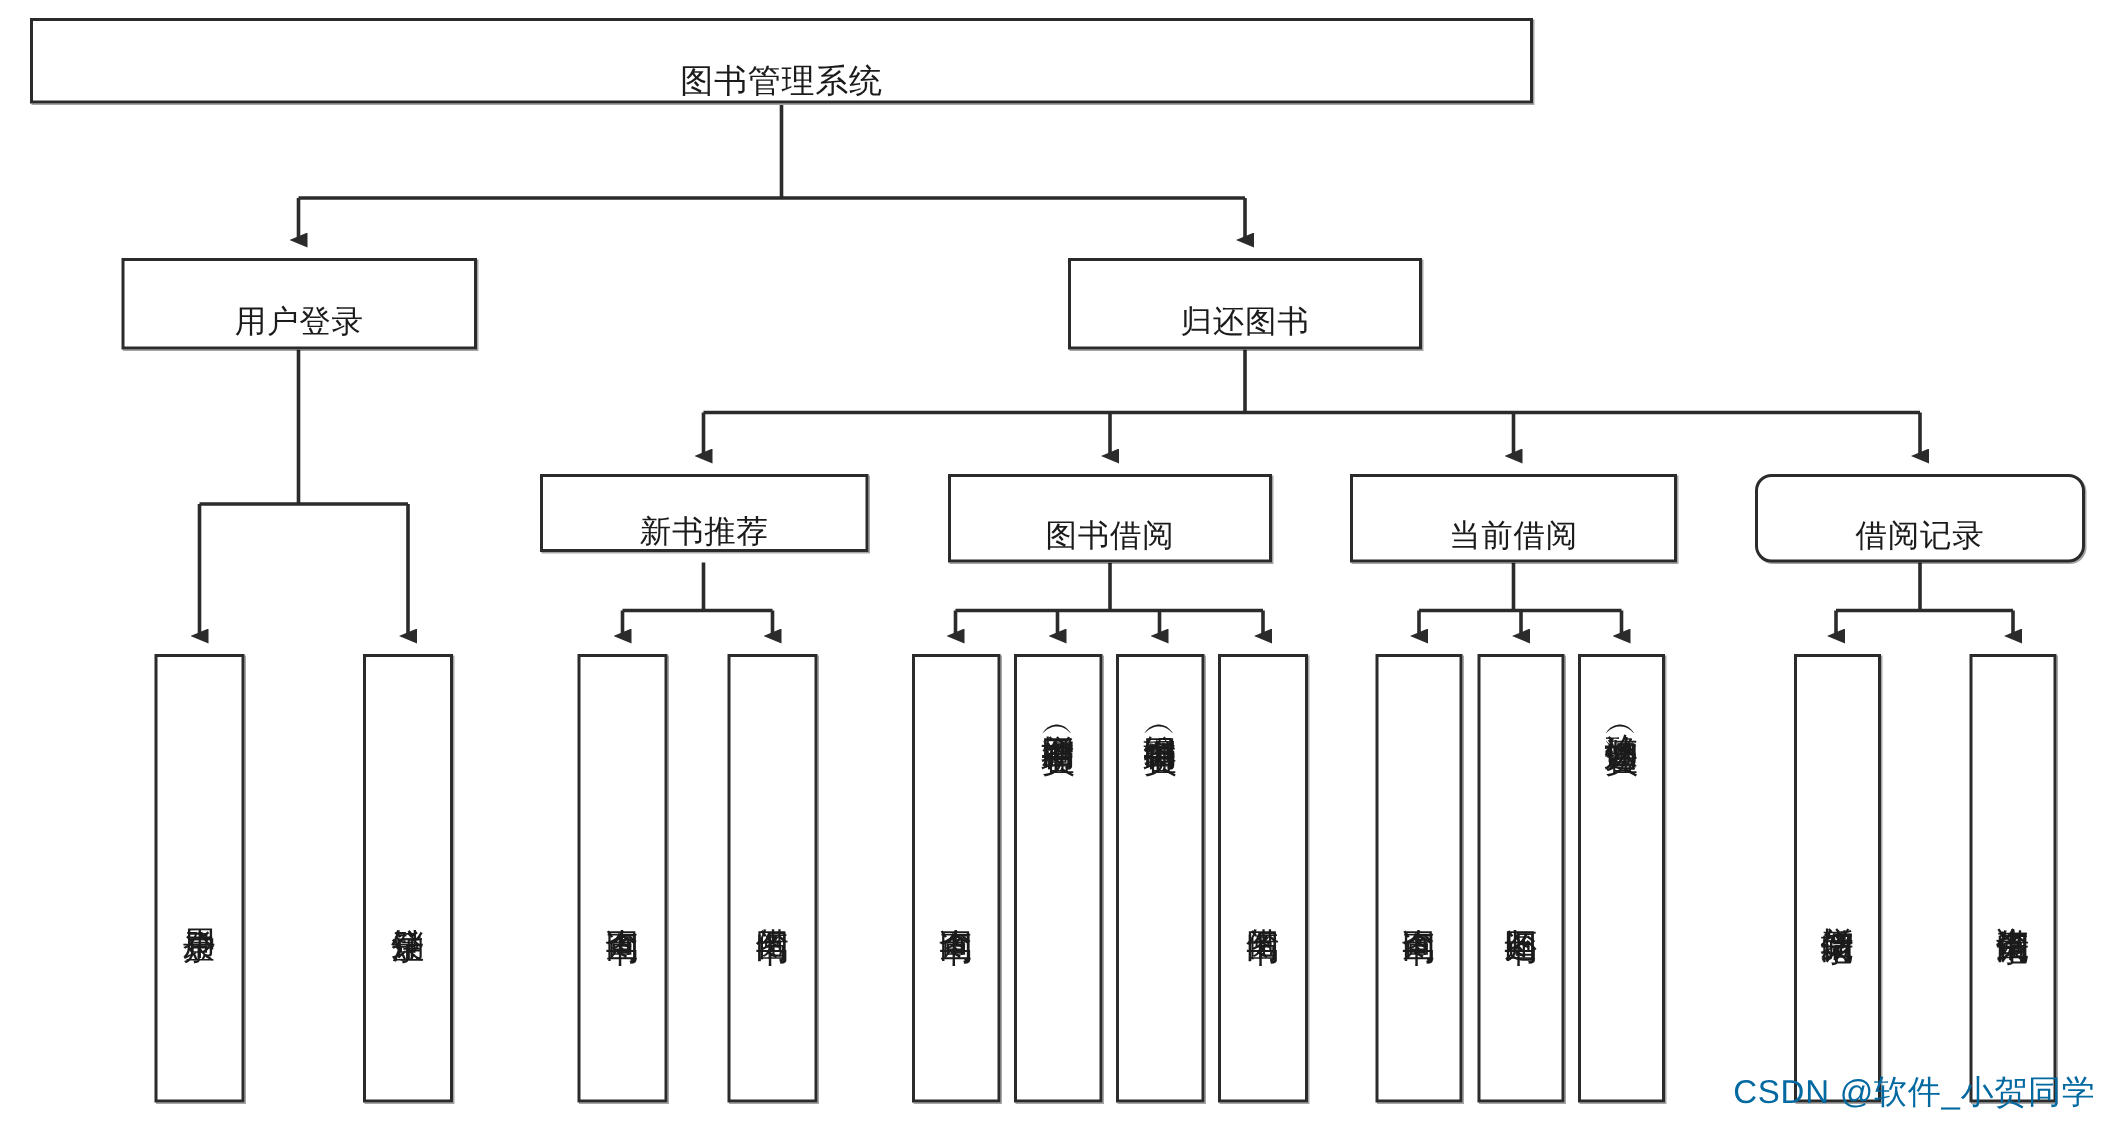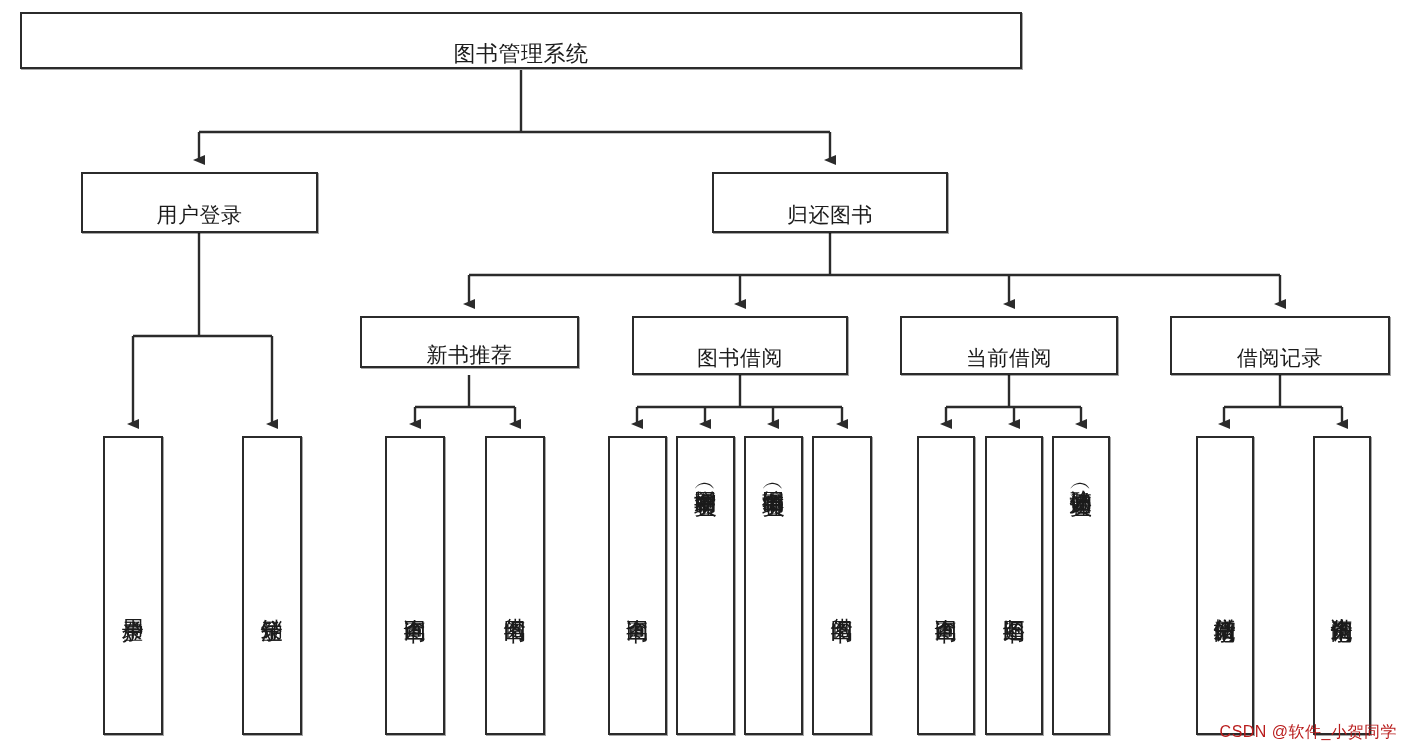--- a/index.html
+++ b/index.html
@@ -57,22 +57,22 @@
     white-space: normal;
     max-height: 100%;
   }
   .node.leaf.centered {
     align-items: center;
   }
   #watermark {
     position: absolute;
     right: 8px;
     bottom: 4px;
-    font-size: 16px;
-    color: #b91c1c;
+    font-size: 22px;
+    color: #0369a1;
     letter-spacing: 0.5px;
     user-select: none;
     white-space: nowrap;
   }
 </style>
 </head>
 <body>
 
 <div id="canvas">
 
@@ -139,21 +139,21 @@
 
   <div class="node" style="left:360px; top:316px; width:219px; height:52px;">
     <span class="label">新书推荐</span>
   </div>
   <div class="node" style="left:632px; top:316px; width:216px; height:59px;">
     <span class="label">图书借阅</span>
   </div>
   <div class="node" style="left:900px; top:316px; width:218px; height:59px;align-items:center;">
     <span class="label">当前借阅</span>
   </div>
-  <div class="node" style="left:1170px; top:316px; width:220px; height:59px;">
+  <div class="node" style="left:1170px; top:316px; width:220px; height:59px;border-radius:11px;">
     <span class="label">借阅记录</span>
   </div>
 
   <div class="node leaf centered" style="left:103px; top:436px; width:60px; height:299px;">
     <span class="label">用户登录</span>
   </div>
   <div class="node leaf centered" style="left:242px; top:436px; width:60px; height:299px;">
     <span class="label">注销登录</span>
   </div>
 

